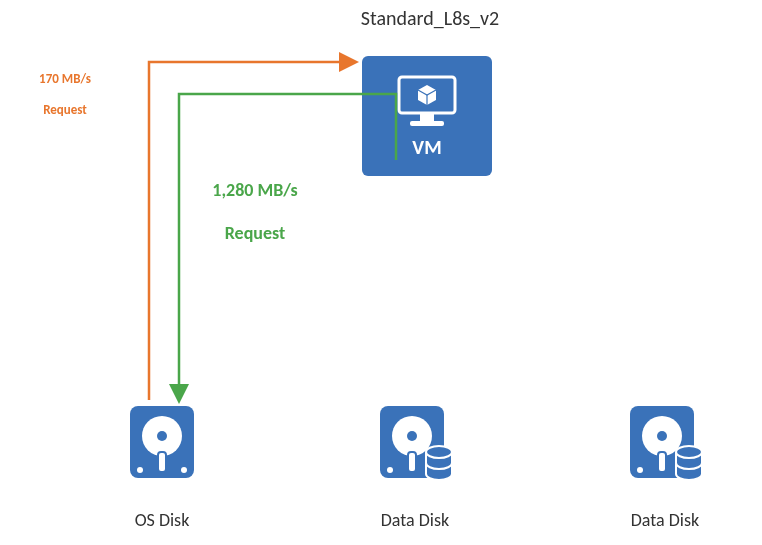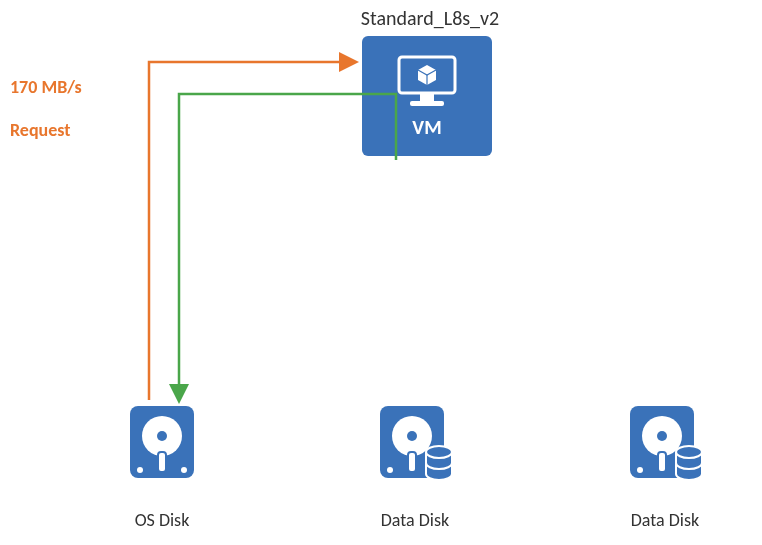--- a/index.html
+++ b/index.html
@@ -31,43 +31,44 @@
     color: #333;
   }
   .vm-box {
     position: absolute;
     background: #3a72b9;
     border-radius: 6px;
     display: flex;
     flex-direction: column;
     align-items: center;
     justify-content: center;
+    margin-top: 20px;
   }
   .vm-caption {
     color: #fff;
     font-weight: 600;
     font-size: 20px;
     margin-top: 6px;
   }
   .disk-icon {
     position: absolute;
   }
   .disk-label {
     position: absolute;
     text-align: center;
     font-size: 18px;
     color: #333;
     line-height: 1.25;
     white-space: pre-line;
   }
   .response-lbl {
     color: #e8762d;
-    font-size: 18px;
+    font-size: 13px;
     font-weight: 600;
-    text-align: left;
+    text-align: center;
   }
   .request-lbl {
     color: #4aa64a;
     font-size: 18px;
     font-weight: 600;
     text-align: center;
   }
   svg { display: block; }
 </style>
 </head>
@@ -109,20 +110,24 @@
       </marker>
     </defs>
     <path d="M 396 160 L 396 94 L 179 94 L 179 400" fill="none" stroke="#4aa64a" stroke-width="2.5" marker-end="url(#arrow-green)"></path>
   </svg>
 
   <div class="label response-lbl" style="left:10px; top:55px; width:110px;">
     <span>170 MB/s</span><br>
     <span>Request</span>
   </div>
 
+  <div class="label request-lbl" style="left:190px; top:158px; width:130px;">
+    <span>1,280 MB/s</span><br>
+    <span>Request</span>
+  </div>
 
   <div class="disk-icon" style="left:122px; top:402px;">
     <svg width="80" height="80" viewBox="0 0 80 80">
       <rect x="8" y="4" width="64" height="72" rx="8" fill="#3a72b9"></rect>
       <circle cx="40" cy="34" r="20" fill="#ffffff"></circle>
       <circle cx="40" cy="34" r="5" fill="#3a72b9"></circle>
       <rect x="36" y="50" width="8" height="20" rx="3" fill="#ffffff" stroke="#3a72b9" stroke-width="2"></rect>
       <circle cx="18" cy="68" r="3" fill="#ffffff"></circle>
       <circle cx="62" cy="68" r="3" fill="#ffffff"></circle>
     </svg>

